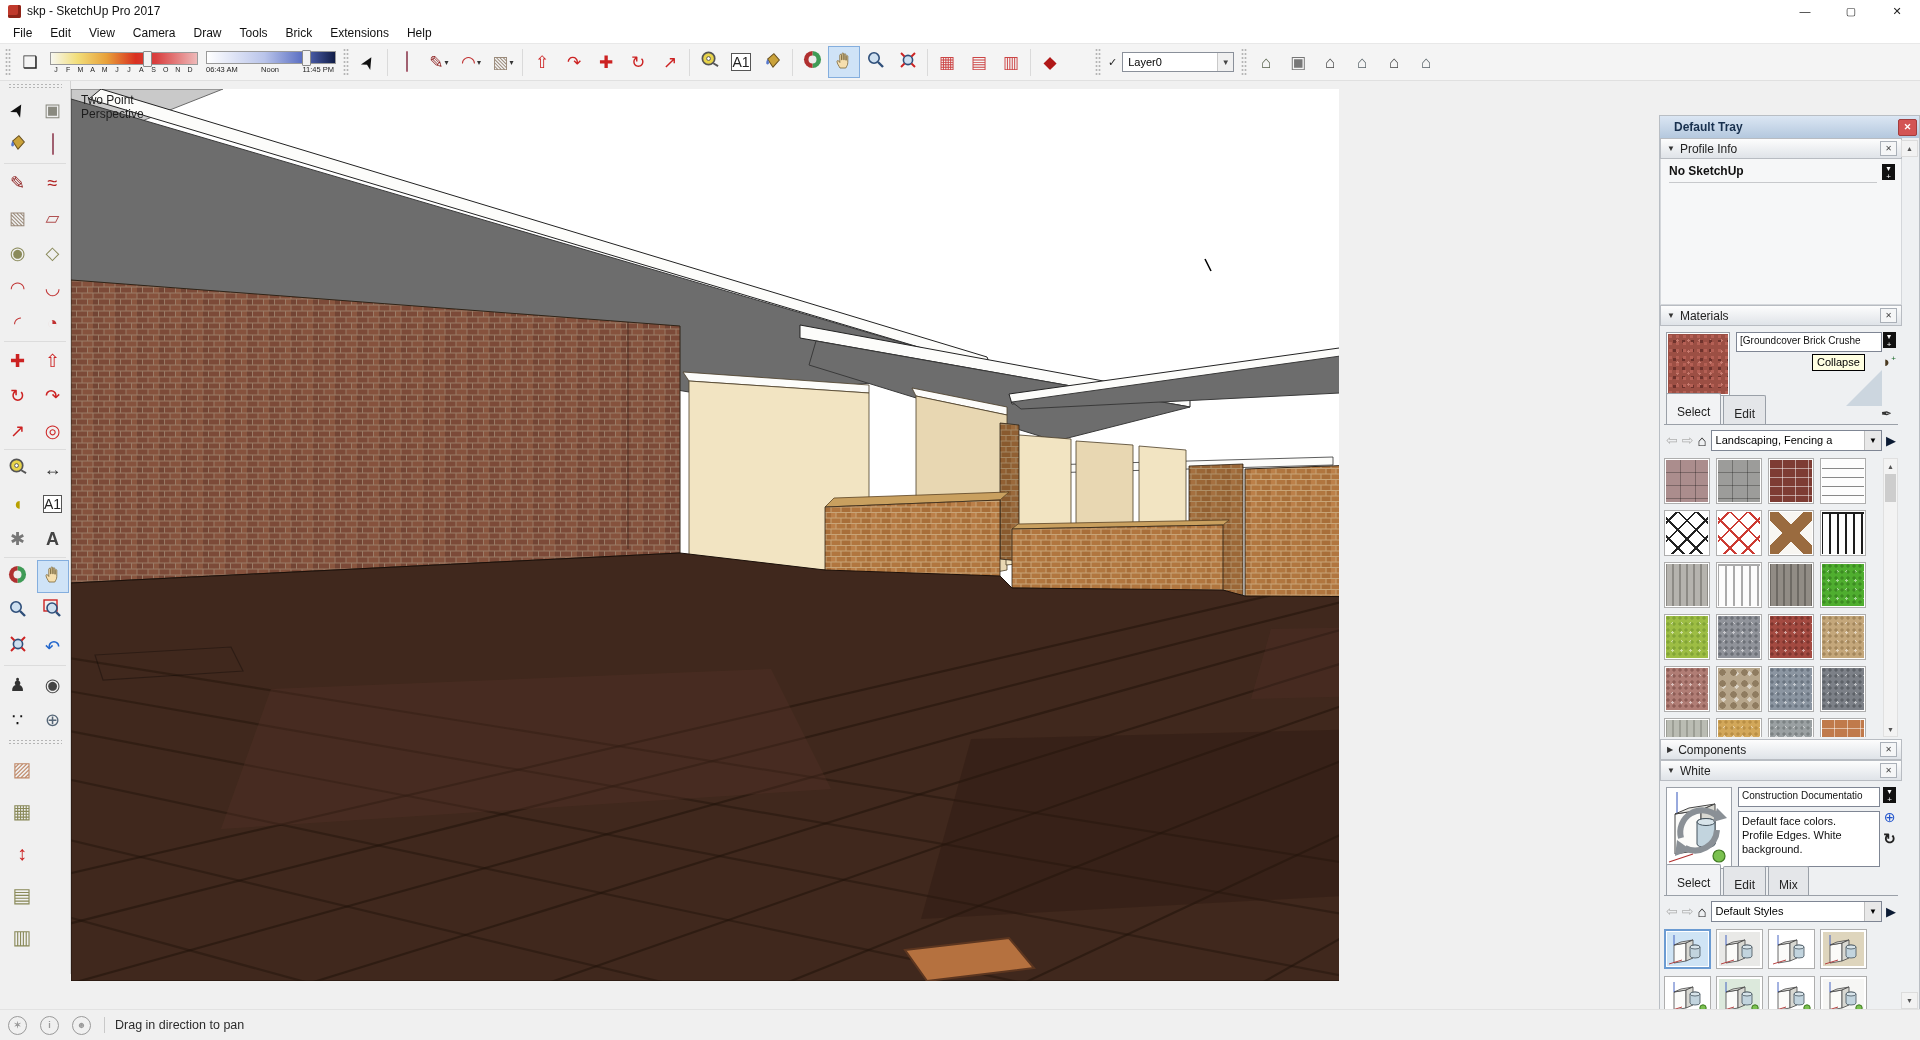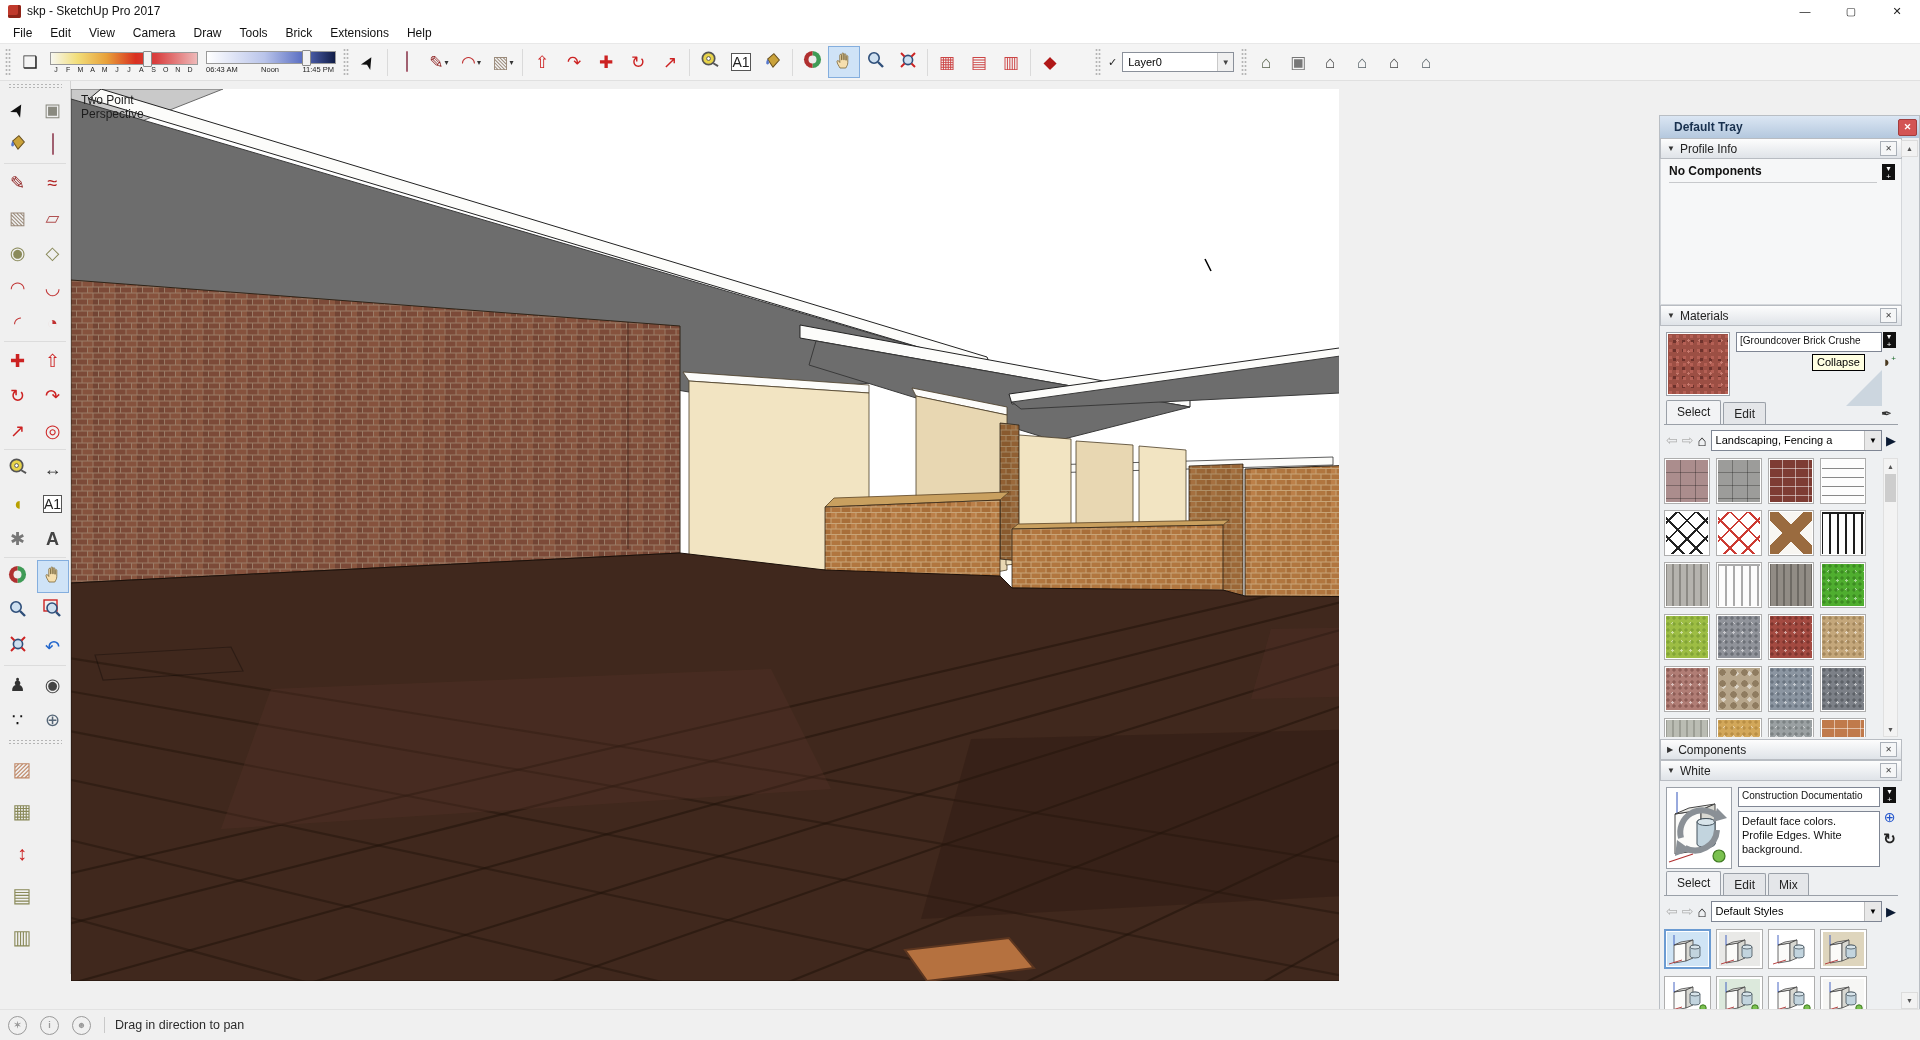--- a/index.html
+++ b/index.html
@@ -73,21 +73,21 @@
   .mat-body{position:relative;background:#eef0f2;padding:4px 4px 2px 4px;}
   .mat-toprow{position:relative;height:72px;}
   .mat-thumb{position:absolute;left:2px;top:2px;width:62px;height:62px;border:1px solid #9aa0a8;background-color:#9c4f44;background-image:radial-gradient(#b56055 1.5px,transparent 1.8px),radial-gradient(#6e322c 1.5px,transparent 1.8px),radial-gradient(#c77a6e 1px,transparent 1.2px);background-size:7px 7px,9px 9px,11px 11px;background-position:0 0,3px 4px,5px 2px;box-shadow:inset 0 0 0 1px #fff;}
   .inset{border:1px solid #7f8694;background:#fff;font-size:10px;color:#111;padding:2px 3px;white-space:nowrap;overflow:hidden;box-sizing:border-box;}
   .mat-name{position:absolute;left:72px;top:2px;width:146px;height:20px;}
   .tooltip{position:absolute;left:148px;top:24px;background:#ffffe1;border:1px solid #000;font-size:11px;padding:0 4px;line-height:15px;color:#000;z-index:4;}
   .mini-col{position:absolute;right:2px;top:2px;display:flex;flex-direction:column;align-items:center;gap:4px;}
   .mat-add{font-size:15px;color:#4a3a20;line-height:14px;}
   .pane-tri{position:absolute;right:16px;top:40px;width:0;height:0;border-right:36px solid #ccd6df;border-top:36px solid transparent;}
   .tabs{display:flex;align-items:flex-end;border-bottom:1px solid #9aa0a8;padding-left:2px;position:relative;height:22px;}
-  .tab{font-size:12px;color:#222;padding:4px 10px 3px 10px;border:1px solid #9aa0a8;border-bottom:none;background:#e4e6e9;margin-right:2px;border-radius:2px 2px 0 0;}
+  .tab{font-size:12px;color:#222;padding:11px 10px 3px 10px;border:1px solid #9aa0a8;border-bottom:none;background:#e4e6e9;margin-right:2px;border-radius:2px 2px 0 0;}
   .tab.active{background:#f2f3f5;padding-bottom:5px;}
   .tab-tool{position:absolute;right:6px;bottom:3px;font-size:13px;color:#333;}
   .navrow{display:flex;align-items:center;height:26px;gap:4px;padding:2px 2px;}
   .nav-arrow{font-size:14px;color:#b0b0b0;}
   .nav-home{font-size:15px;color:#111;font-weight:bold;}
   .nav-combo{flex:1;display:flex;align-items:center;height:21px;background:#fff;border:1px solid #7f8694;font-size:11px;padding-left:4px;box-sizing:border-box;}
   .nav-combo .txt{flex:1;white-space:nowrap;overflow:hidden;}
   .nav-combo .dd-btn{width:16px;height:19px;background:#e8e8e8;border-left:1px solid #c0c0c0;display:flex;align-items:center;justify-content:center;font-size:8px;}
   .nav-detail{font-size:13px;color:#0a1a33;}
   .swatch-wrap{position:relative;margin-top:3px;height:279px;}
@@ -632,21 +632,21 @@
       <div class="tray-scroll-up">▲</div>
       <div class="tray-scroll-dn">▼</div>
 
       <div class="sec">
         <div class="sec-header">
           <span class="sec-arrow">▼</span>
           <span>Profile Info</span>
           <span class="sec-x">✕</span>
         </div>
         <div class="ei-body">
-          <div class="ei-status">No Components</div>
+          <div class="ei-status">No SketchUp</div>
           <div class="ei-rule"></div>
           <div class="dtl-btn">▾<br>+</div>
         </div>
       </div>
 
       <div class="sec">
         <div class="sec-header">
           <span class="sec-arrow">▼</span>
           <span>Materials</span>
           <span class="sec-x">✕</span>

